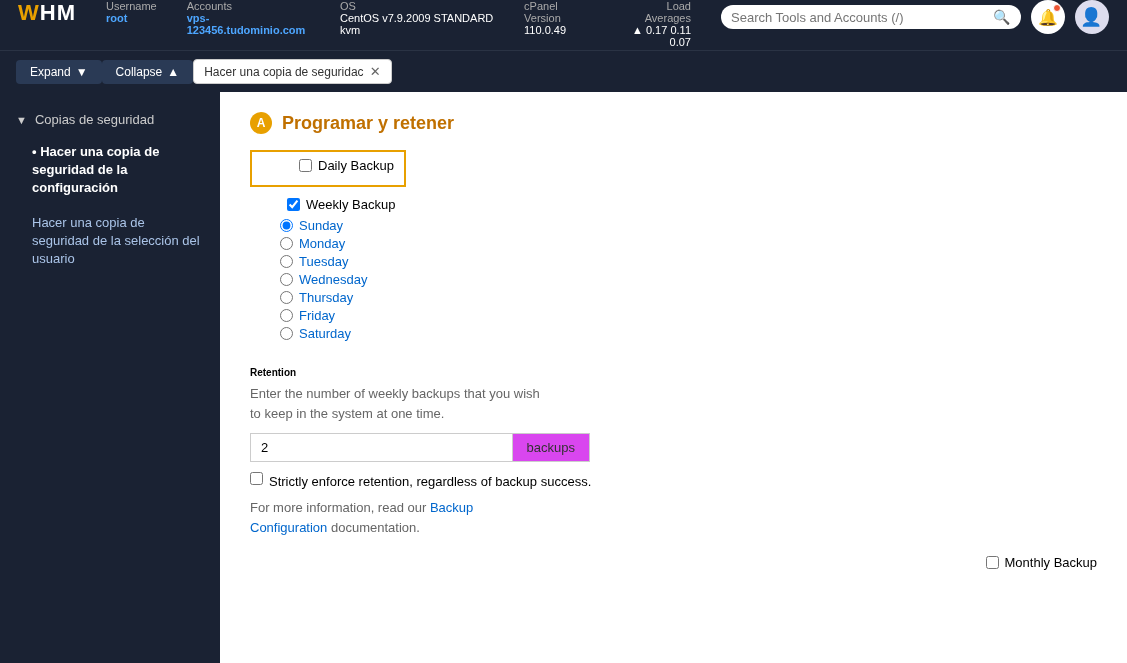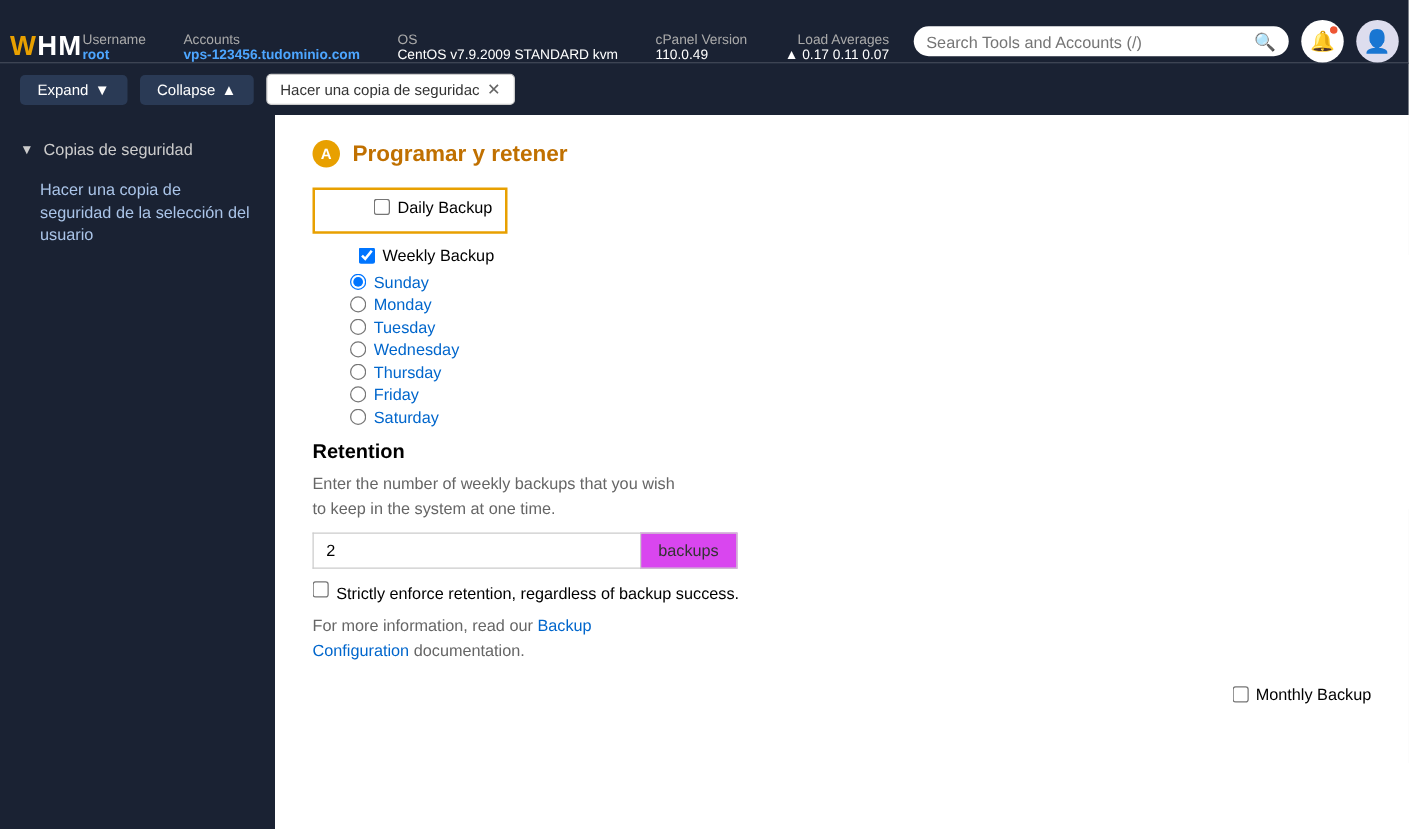--- a/index.html
+++ b/index.html
@@ -1,25 +1,26 @@
 <!DOCTYPE html>
 <html><head>
   <meta charset="utf-8">
   <style>
     * { box-sizing: border-box; margin: 0; padding: 0; }
     body { font-family: Arial, sans-serif; font-size: 13px; background: #f5f5f5; }
 
     
     .topbar {
       display: flex;
-      align-items: flex-end;
+      align-items: flex-start;
       background: #1a2233;
       color: #fff;
       height: 50px;
-      padding: 0 8px;
+      padding: 0 18px;
+      gap: 30px;
     }
     .topbar-logo {
       font-size: 22px;
       font-weight: bold;
       color: #fff;
       letter-spacing: 1px;
     }
     .topbar-logo span { color: #e8a000; }
     .topbar-info {
       display: flex;
@@ -88,21 +89,20 @@
       font-size: 18px;
       color: #334;
     }
 
     
     .secondbar {
       display: flex;
       align-items: center;
       background: #1a2233;
       padding: 8px 16px;
-      gap: 10px;
       border-top: 1px solid #2a3344;
     }
     .btn-expand, .btn-collapse {
       background: #2a3a55;
       color: #fff;
       border: none;
       border-radius: 4px;
       padding: 5px 14px;
       cursor: pointer;
       font-size: 12px;
@@ -229,22 +229,22 @@
       align-items: center;
       gap: 6px;
       margin-bottom: 3px;
       font-size: 13px;
       color: #0066cc;
     }
     .radio-row input[type="radio"] { cursor: pointer; }
 
     .retention-label {
       font-weight: bold;
-      font-size: 16px;
-      margin: 12px 0 6px 0;
+      font-size: 10px;
+      margin: 26px 0 6px 0;
     }
     .retention-desc {
       font-size: 13px;
       color: #666;
       margin-bottom: 10px;
       line-height: 1.5;
     }
 
     .input-with-btn {
       display: flex;
@@ -358,20 +358,23 @@
   </div>
 </div>
 
 <div class="layout">
 
   <div class="sidebar">
     <div class="sidebar-section-header">
       <span class="arrow">▼</span>
       <span>Copias de seguridad</span>
     </div>
+    <div class="sidebar-item active">
+      <span>Hacer una copia de seguridad de la configuración</span>
+    </div>
     <div class="sidebar-item">
       <span>Hacer una copia de seguridad de la selección del usuario</span>
     </div>
   </div>
 
   <div class="main-content">
 
     
     <div class="section-title">
       <div class="annotation-badge">

